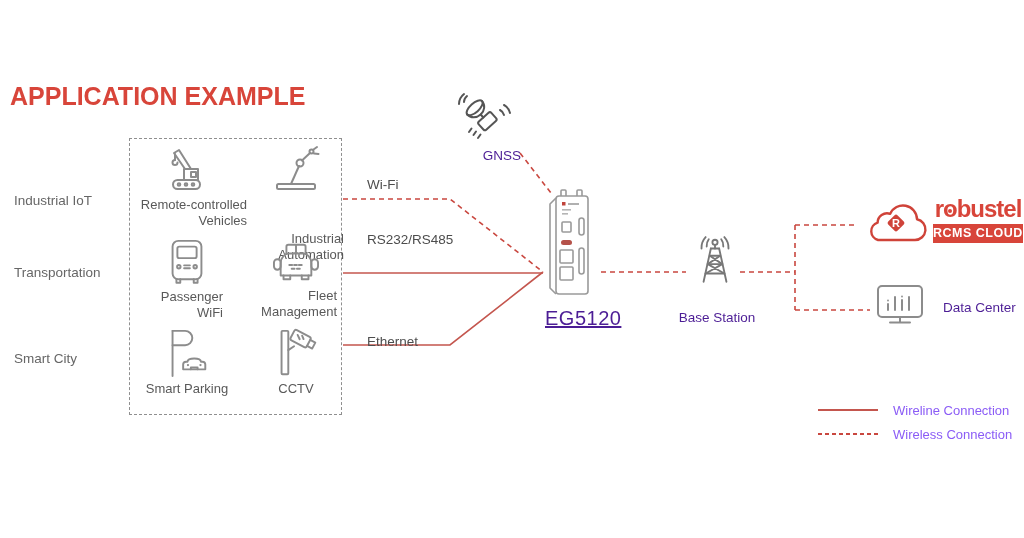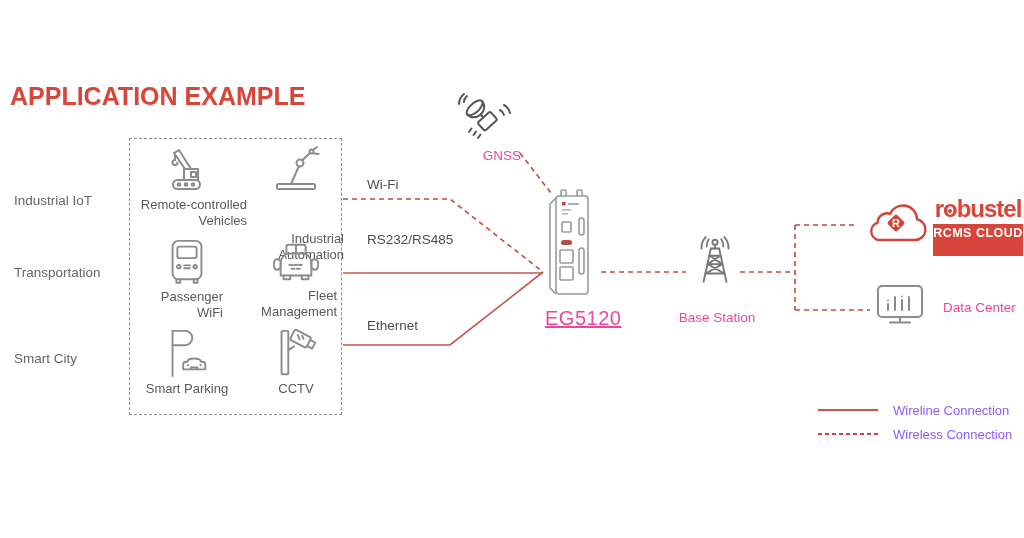--- a/index.html
+++ b/index.html
@@ -18,38 +18,38 @@
     left:129px;top:138px;width:213px;height:277px;border:1.5px dashed #8f8f8f;box-sizing:border-box;
   }
   .cell{
     width:120px;display:flex;flex-direction:column;align-items:center;
   }
   .cell svg{flex:0 0 auto;}
   .cell-label{
     margin-top:2px;font-size:13px;line-height:16px;text-align:right;color:#595959;
   }
   .conn-label{font-size:13.5px;color:#4d4d4d;white-space:nowrap;}
-  .node-label{font-size:13.5px;color:#ec4899;text-align:center;white-space:nowrap;}
+  .node-label{font-size:13.5px;color:#4c1d95;text-align:center;white-space:nowrap;}
   #eg-label{font-size:20px;letter-spacing:0.5px;text-decoration:underline;}
   #overlay{left:0;top:0;width:1024px;height:538px;pointer-events:none;}
   #overlay .solid{stroke:#c4564e;stroke-width:1.6;fill:none;}
   #overlay .dash{stroke:#c9473f;stroke-width:1.6;fill:none;stroke-dasharray:5,4;}
   .icon-stroke{stroke:#8c8c8c;stroke-width:2;fill:none;stroke-linecap:round;stroke-linejoin:round;}
   .icon-dark{stroke:#555555;stroke-width:2;fill:none;stroke-linecap:round;stroke-linejoin:round;}
   .icon-tower{stroke:#777777;stroke-width:1.8;fill:none;stroke-linecap:round;stroke-linejoin:round;}
   #wordmark{
     left:931px;top:195px;width:94px;text-align:center;font-size:24px;font-weight:bold;
     color:#d8453a;letter-spacing:-1px;white-space:nowrap;
   }
   #wordmark-dot{
     left:948px;top:209px;width:4px;height:4px;border-radius:50%;background:#d8453a;
   }
   #rcms-badge{
-    left:933px;top:224px;width:90px;height:32px;background:#d8453a;color:#ffffff;
-    font-size:12.5px;font-weight:bold;text-align:center;line-height:19px;letter-spacing:0.5px;
+    left:933px;top:224px;width:90px;height:19px;background:#d8453a;color:#ffffff;
+    font-size:12.5px;font-weight:bold;line-height:19px;letter-spacing:0.5px;
   }
   .legend-label{font-size:13px;color:#8b5cf6;white-space:nowrap;}
   .legend-line-solid{left:818px;width:60px;height:0;border-top:2px solid #c4564e;}
   .legend-line-dashed{
     left:818px;width:60px;height:2px;
     background:repeating-linear-gradient(90deg,#c9473f 0 4px,transparent 4px 7px);
   }
 </style>
 </head>
 <body>
@@ -157,21 +157,21 @@
           <path d="M37,9.5 h6 v7 h-6"></path>
           <path d="M23,11 l4,3 M27.5,9.5 l3,2.5"></path>
         </g>
       </g>
     </svg>
     <div class="cell-label">CCTV</div>
   </div>
 
   <div class="abs conn-label" style="left:367px;top:177px;">Wi-Fi</div>
   <div class="abs conn-label" style="left:367px;top:232px;">RS232/RS485</div>
-  <div class="abs conn-label" style="left:367px;top:318px;">Ethernet</div>
+  <div class="abs conn-label" style="left:367px;top:334px;">Ethernet</div>
 
   <svg class="abs" style="left:452px;top:90px;" width="64" height="60" viewBox="0 0 64 60">
     <g class="icon-dark">
       <g transform="rotate(-42 30 26)">
         <ellipse cx="30" cy="15" rx="10" ry="4.5"></ellipse>
         <path d="M20,15 a10,9 0 0 0 20,0"></path>
         <path d="M30,24 v4"></path>
         <rect x="22" y="28" width="17" height="11" rx="2"></rect>
       </g>
       <path d="M12,12 a8,8 0 0 1 3,-6 M7,14 a13,13 0 0 1 5,-10"></path>

